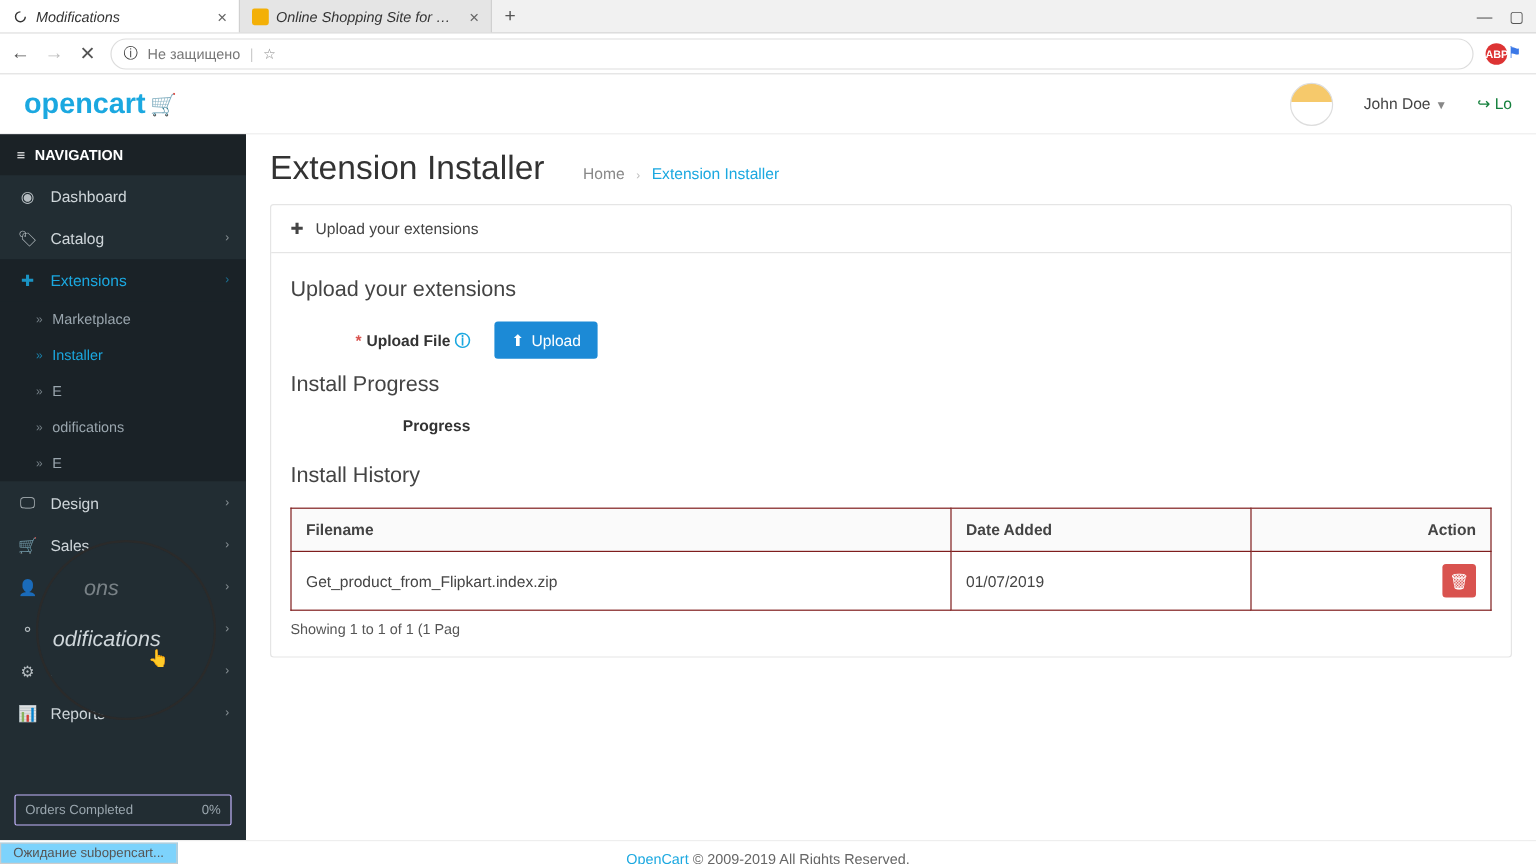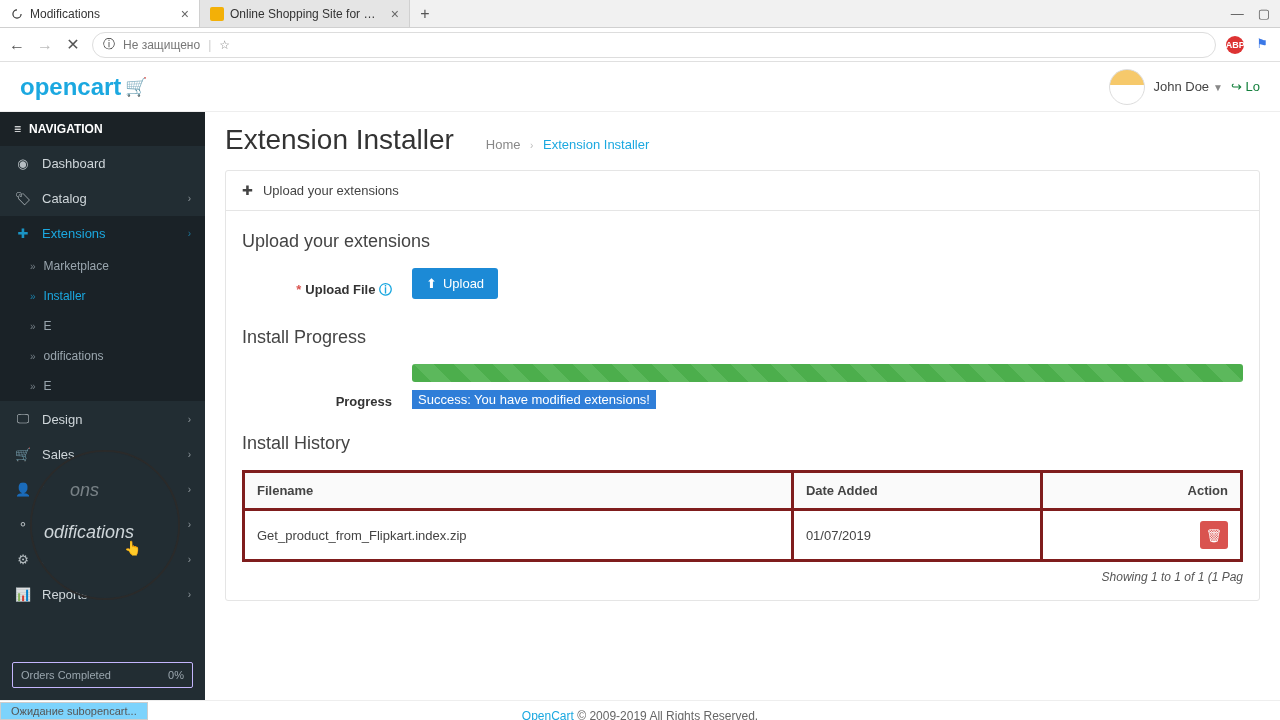--- a/index.html
+++ b/index.html
@@ -1,40 +1,40 @@
 <!DOCTYPE html>
 <html><head>
 <meta charset="utf-8">
 <style>
 * { box-sizing: border-box; margin: 0; padding: 0; }
 body { font-family: "Helvetica Neue", Arial, sans-serif; font-size: 13px; color: #444; background: #fff; overflow: hidden; }
 
 
 .browser-chrome { height: 28px; background: #f1f1f1; display: flex; align-items: stretch; border-bottom: 1px solid #d0d0d0; }
-.tab { display: flex; align-items: center; padding: 0 10px; min-width: 200px; max-width: 210px; border-right: 1px solid #d0d0d0; font-size: 12px; color: #333; background: #fff; position: relative; }
+.tab { display: flex; align-items: center; padding: 0 10px; min-width: 200px; max-width: 210px; border-right: 1px solid #d0d0d0; font-size: 12px; color: #333; background: #fff; position: relative; font-style: italic; }
 .tab.inactive { background: #e5e5e5; }
 .tab .favicon { width: 14px; height: 14px; margin-right: 6px; flex-shrink: 0; }
 .tab .title { flex: 1; white-space: nowrap; overflow: hidden; text-overflow: ellipsis; }
 .tab .close { font-size: 14px; color: #666; margin-left: 6px; }
 .newtab { width: 30px; display:flex; align-items:center; justify-content:center; color:#555; font-size: 16px; }
 .win-controls { margin-left:auto; display:flex; align-items:center; gap: 14px; padding: 0 10px; color:#555;}
 
 .address-row { height: 34px; background: #fff; border-bottom: 1px solid #e0e0e0; display:flex; align-items:center; padding: 0 8px; gap: 10px; }
 .nav-btn { width: 18px; text-align:center; color:#555; font-size: 16px; }
 .url-bar { flex:1; display:flex; align-items:center; height: 26px; border:1px solid #ddd; border-radius: 14px; padding: 0 10px; font-size: 12px; color:#333; gap:8px; }
 .url-bar .warn { color:#777; }
 .url-bar .sep { color:#ccc; }
-.addr-icons { display:flex; align-items:flex-start; gap: 12px; padding-right: 4px; }
+.addr-icons { display:flex; align-items:flex-start; gap: 0; padding-right: 4px; }
 .abp { background:#d33; color:#fff; font-size:9px; font-weight:bold; width:18px; height:18px; border-radius:50%; display:flex; align-items:center; justify-content:center; }
 
 
 .app-header { height: 50px; border-bottom: 1px solid #eee; display:flex; align-items:center; padding: 0 20px; }
 .logo { font-size: 24px; font-weight: 700; color: #1ba8e0; display:flex; align-items:center; gap:4px; }
 .logo .cart { font-size: 18px; }
-.header-right { margin-left:auto; display:flex; align-items:center; gap: 8px; color:#444; }
+.header-right { margin-left:auto; display:flex; align-items:center; gap: 25px; color:#444; }
 .avatar { width: 36px; height: 36px; border-radius: 50%; background: linear-gradient(#f6c96b 45%, #fff 45%); border: 1px solid #ddd; }
 .caret { font-size:10px; color:#888; margin-left:4px; }
 
 
 .layout { display:flex; height: calc(720px - 28px - 34px - 50px - 20px); }
 .sidebar { width: 205px; background: #222d33; color:#ccc; display:flex; flex-direction:column; }
 .nav-head { background:#1b2226; color:#fff; font-weight:600; font-size:12px; padding: 10px 14px; display:flex; align-items:center; gap:8px; }
 .nav-item { display:flex; align-items:center; padding: 10px 14px; color:#cfd6da; font-size:13px; position:relative; }
 .nav-item .icn { width:18px; text-align:center; margin-right:10px; opacity:.85; }
 .nav-item .chev { margin-left:auto; font-size:10px; opacity:.6; }
@@ -58,36 +58,36 @@
 .page-title { font-size: 28px; font-weight: 300; color:#333; }
 .breadcrumb { font-size: 13px; color:#888;padding-left:16px; }
 .breadcrumb a { color:#1ba8e0; text-decoration:none; }
 .breadcrumb .sep2 { margin: 0 6px; color:#bbb; font-size:10px; }
 
 .panel { border:1px solid #e5e5e5; border-radius:3px; margin-bottom: 18px; }
 .panel-head { padding: 12px 16px; border-bottom:1px solid #e5e5e5; display:flex; align-items:center; gap:10px; color:#444; }
 .panel-body { padding: 16px; }
 .section-title { font-size: 18px; font-weight: 400; color:#444; margin: 4px 0 16px 0; }
 
-.form-row { display:flex; align-items:flex-end; margin-bottom: 8px; }
+.form-row { display:flex; align-items:center; margin-bottom: 8px; }
 .form-label { width: 170px; text-align:right; padding-right: 20px; font-size:13px; color:#333; font-weight:600; }
 .form-label .req { color:#d9534f; margin-right:4px; }
 .help { color:#1ba8e0; }
 .btn-upload { background:#1c8ad6; color:#fff; border:none; padding: 8px 14px; border-radius:3px; font-size:13px; display:flex; align-items:center; gap:6px; }
 
 .progress-bar { height: 18px; background:#f1f1f1; border-radius:3px; overflow:hidden; flex:1; }
 .progress-fill { height:100%; background: repeating-linear-gradient(45deg,#4cae4c 0 14px,#5cb85c 14px 28px); }
 .success-msg { margin-top: 8px; background:#2f7ed8; color:#fff; display:inline-block; padding: 2px 6px; font-size:13px; }
 
 table.hist { width:100%; border-collapse: collapse; font-size:13px; }
-table.hist th, table.hist td { border:3px solid #7f1d1d; padding: 10px 12px; text-align:left; }
+table.hist th, table.hist td { border:1px solid #7f1d1d; padding: 10px 12px; text-align:left; }
 table.hist th { background:#fafafa; font-weight:600; }
 .del-btn { background:#d9534f; color:#fff; width:28px; height:28px; border-radius:3px; display:flex; align-items:center; justify-content:center; margin-left:auto; }
 
-.pager-text { text-align:right; font-size:12px; color:#555; margin-top: 8px; font-style: italic; }
+.pager-text { font-size:12px; color:#555; margin-top: 8px; }
 
 .footer { text-align:center; font-size:12px; color:#666; padding: 8px 0; border-top:1px solid #eee; }
 .footer a { color:#1ba8e0; text-decoration:none; }
 
 .status-bar { position:fixed; bottom:0; left:0; background:#7dd3fc; border:1px solid #ccc; font-size:11px; color:#555; padding: 2px 10px; }
 
 svg.ic { width:14px; height:14px; fill:currentColor; vertical-align:middle; }
 </style>
 </head>
 <body>
@@ -249,29 +249,23 @@
           <div class="form-label">
             <span class="req">*</span><span>Upload File</span>
             <span class="help"> ⓘ</span>
           </div>
           <button class="btn-upload">
             <span>⬆</span>
             <span>Upload</span>
           </button>
         </div>
 
-        <div class="section-title" style="margin-top:28px">Install Progress</div>
+        <div class="section-title" style="margin-top:11px">Install Progress</div>
         <div class="form-row">
           <div class="form-label">Progress</div>
-          <div style="flex:1">
-            <div class="progress-bar">
-              <div class="progress-fill" style="width:100%"></div>
-            </div>
-            <div class="success-msg">Success: You have modified extensions!</div>
-          </div>
         </div>
 
         <div class="section-title" style="margin-top:24px">Install History</div>
         <table class="hist">
           <thead>
             <tr>
               <th style="width:55%">Filename</th>
               <th style="width:25%">Date Added</th>
               <th style="text-align:right">Action</th>
             </tr>

